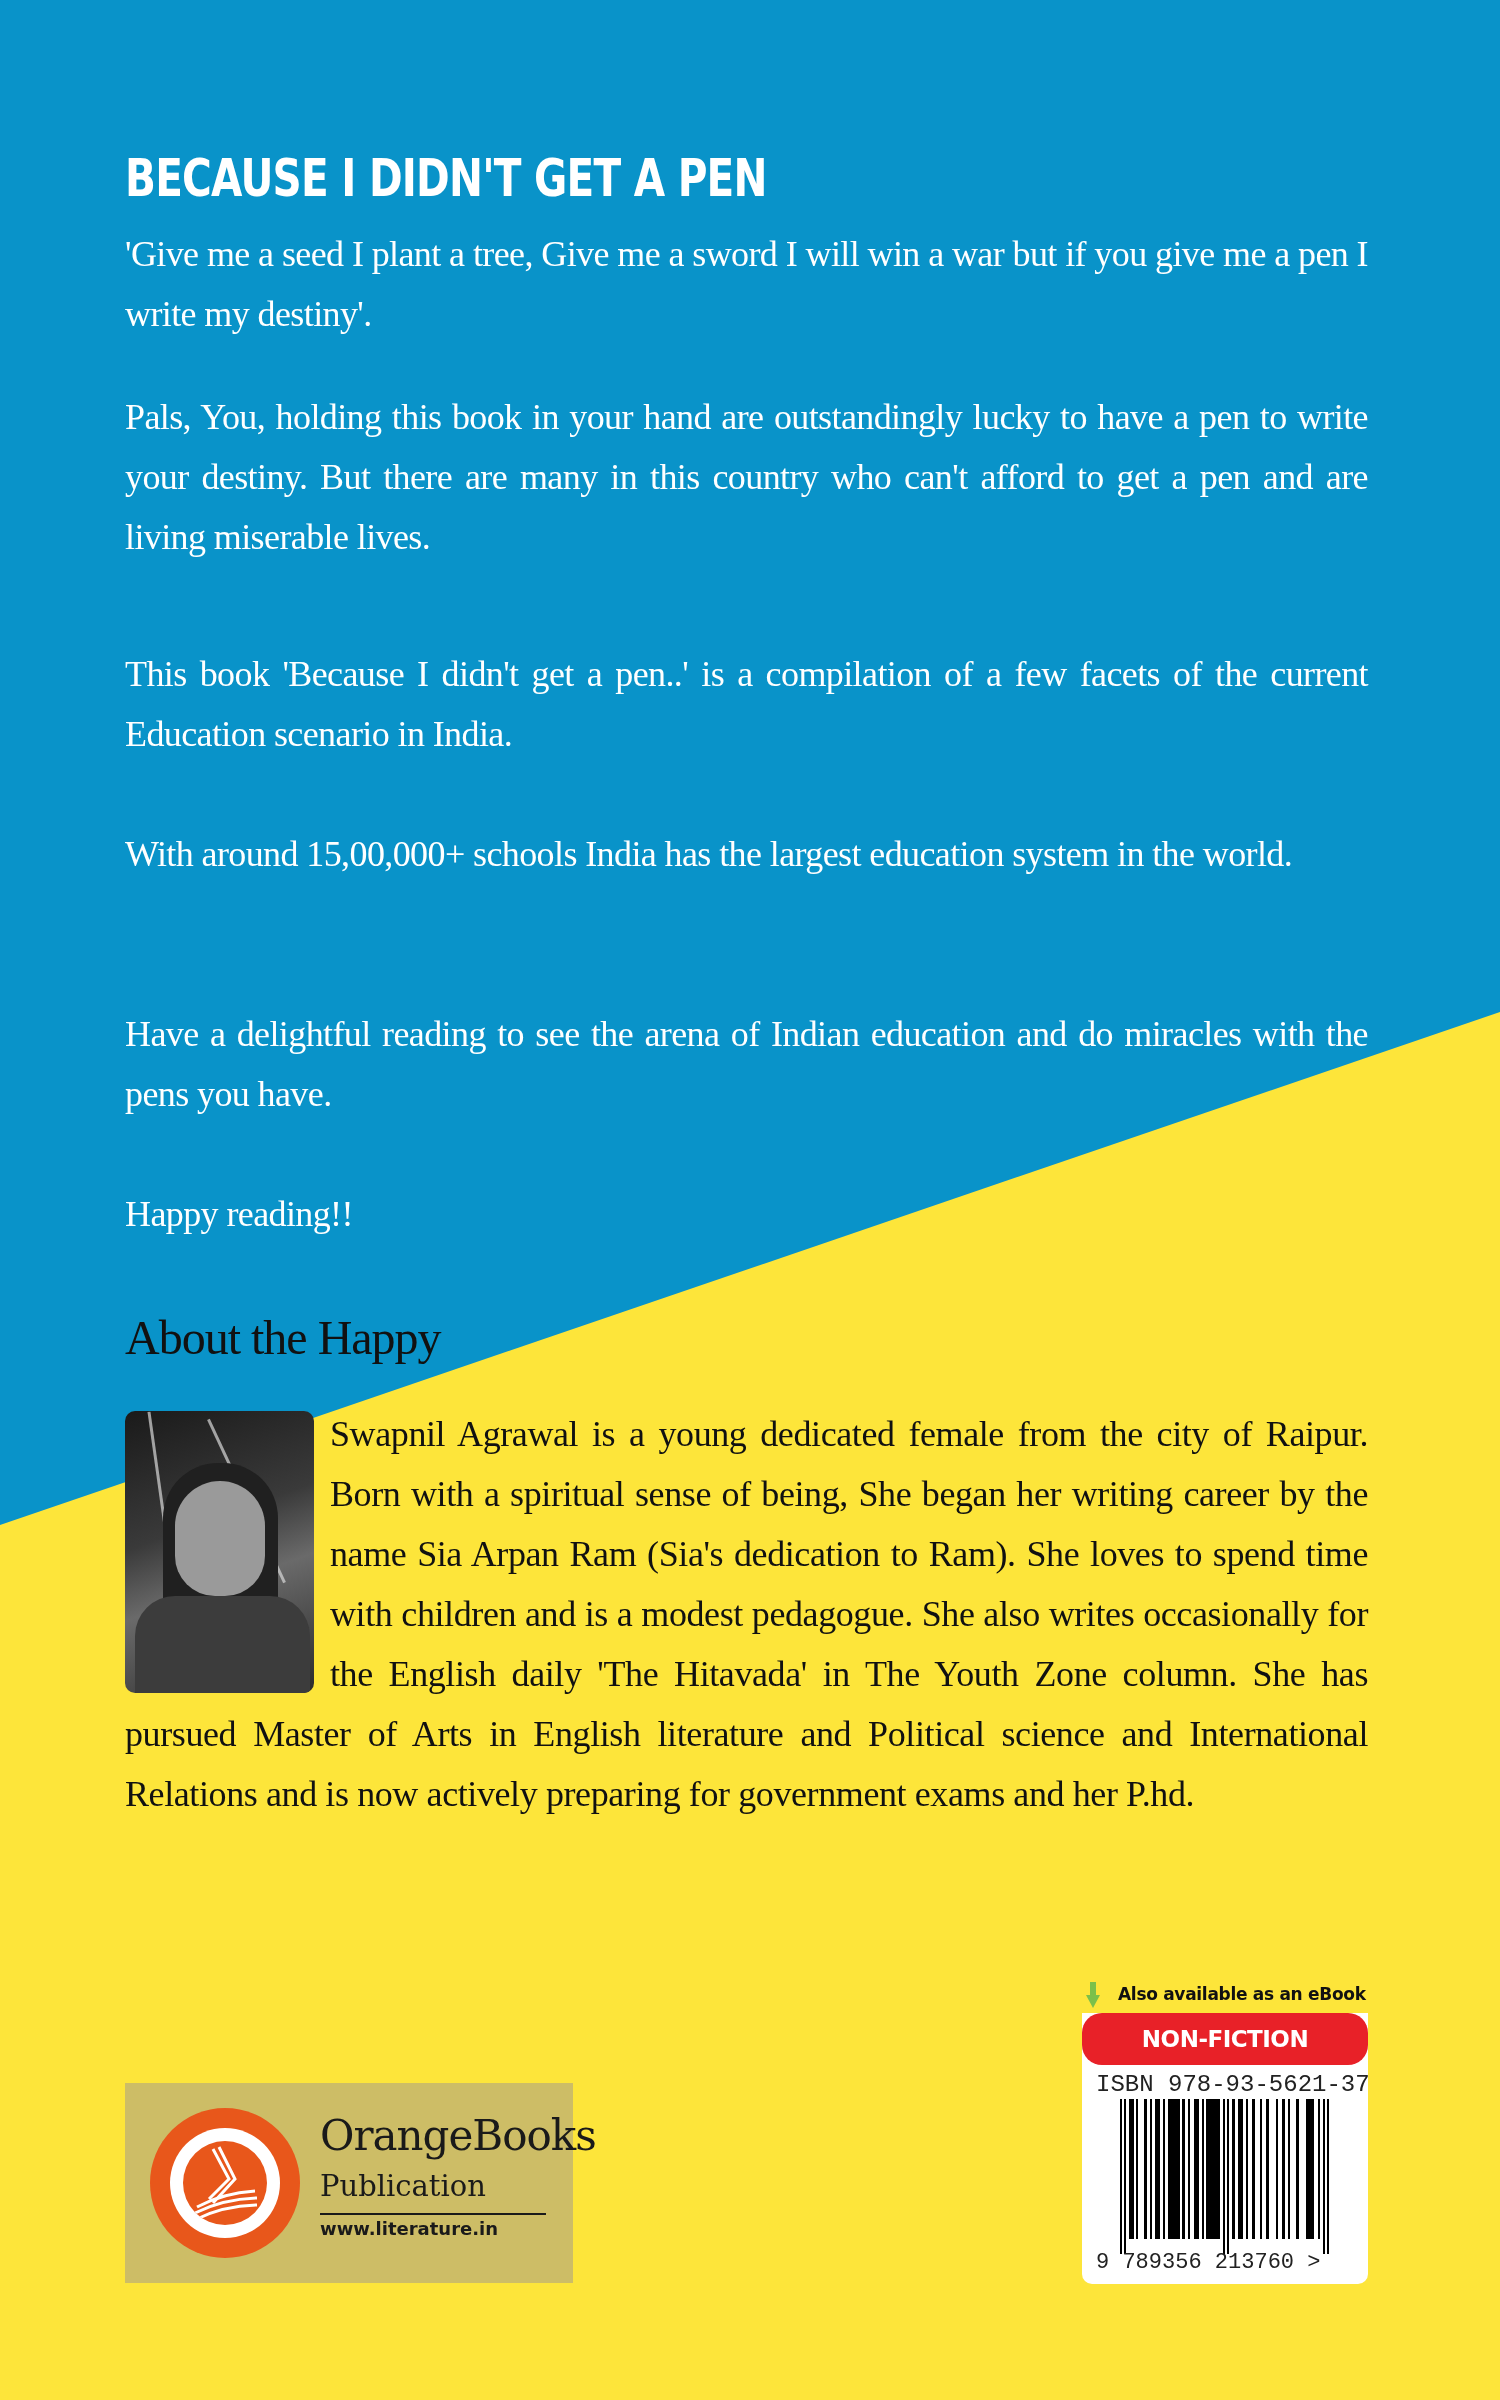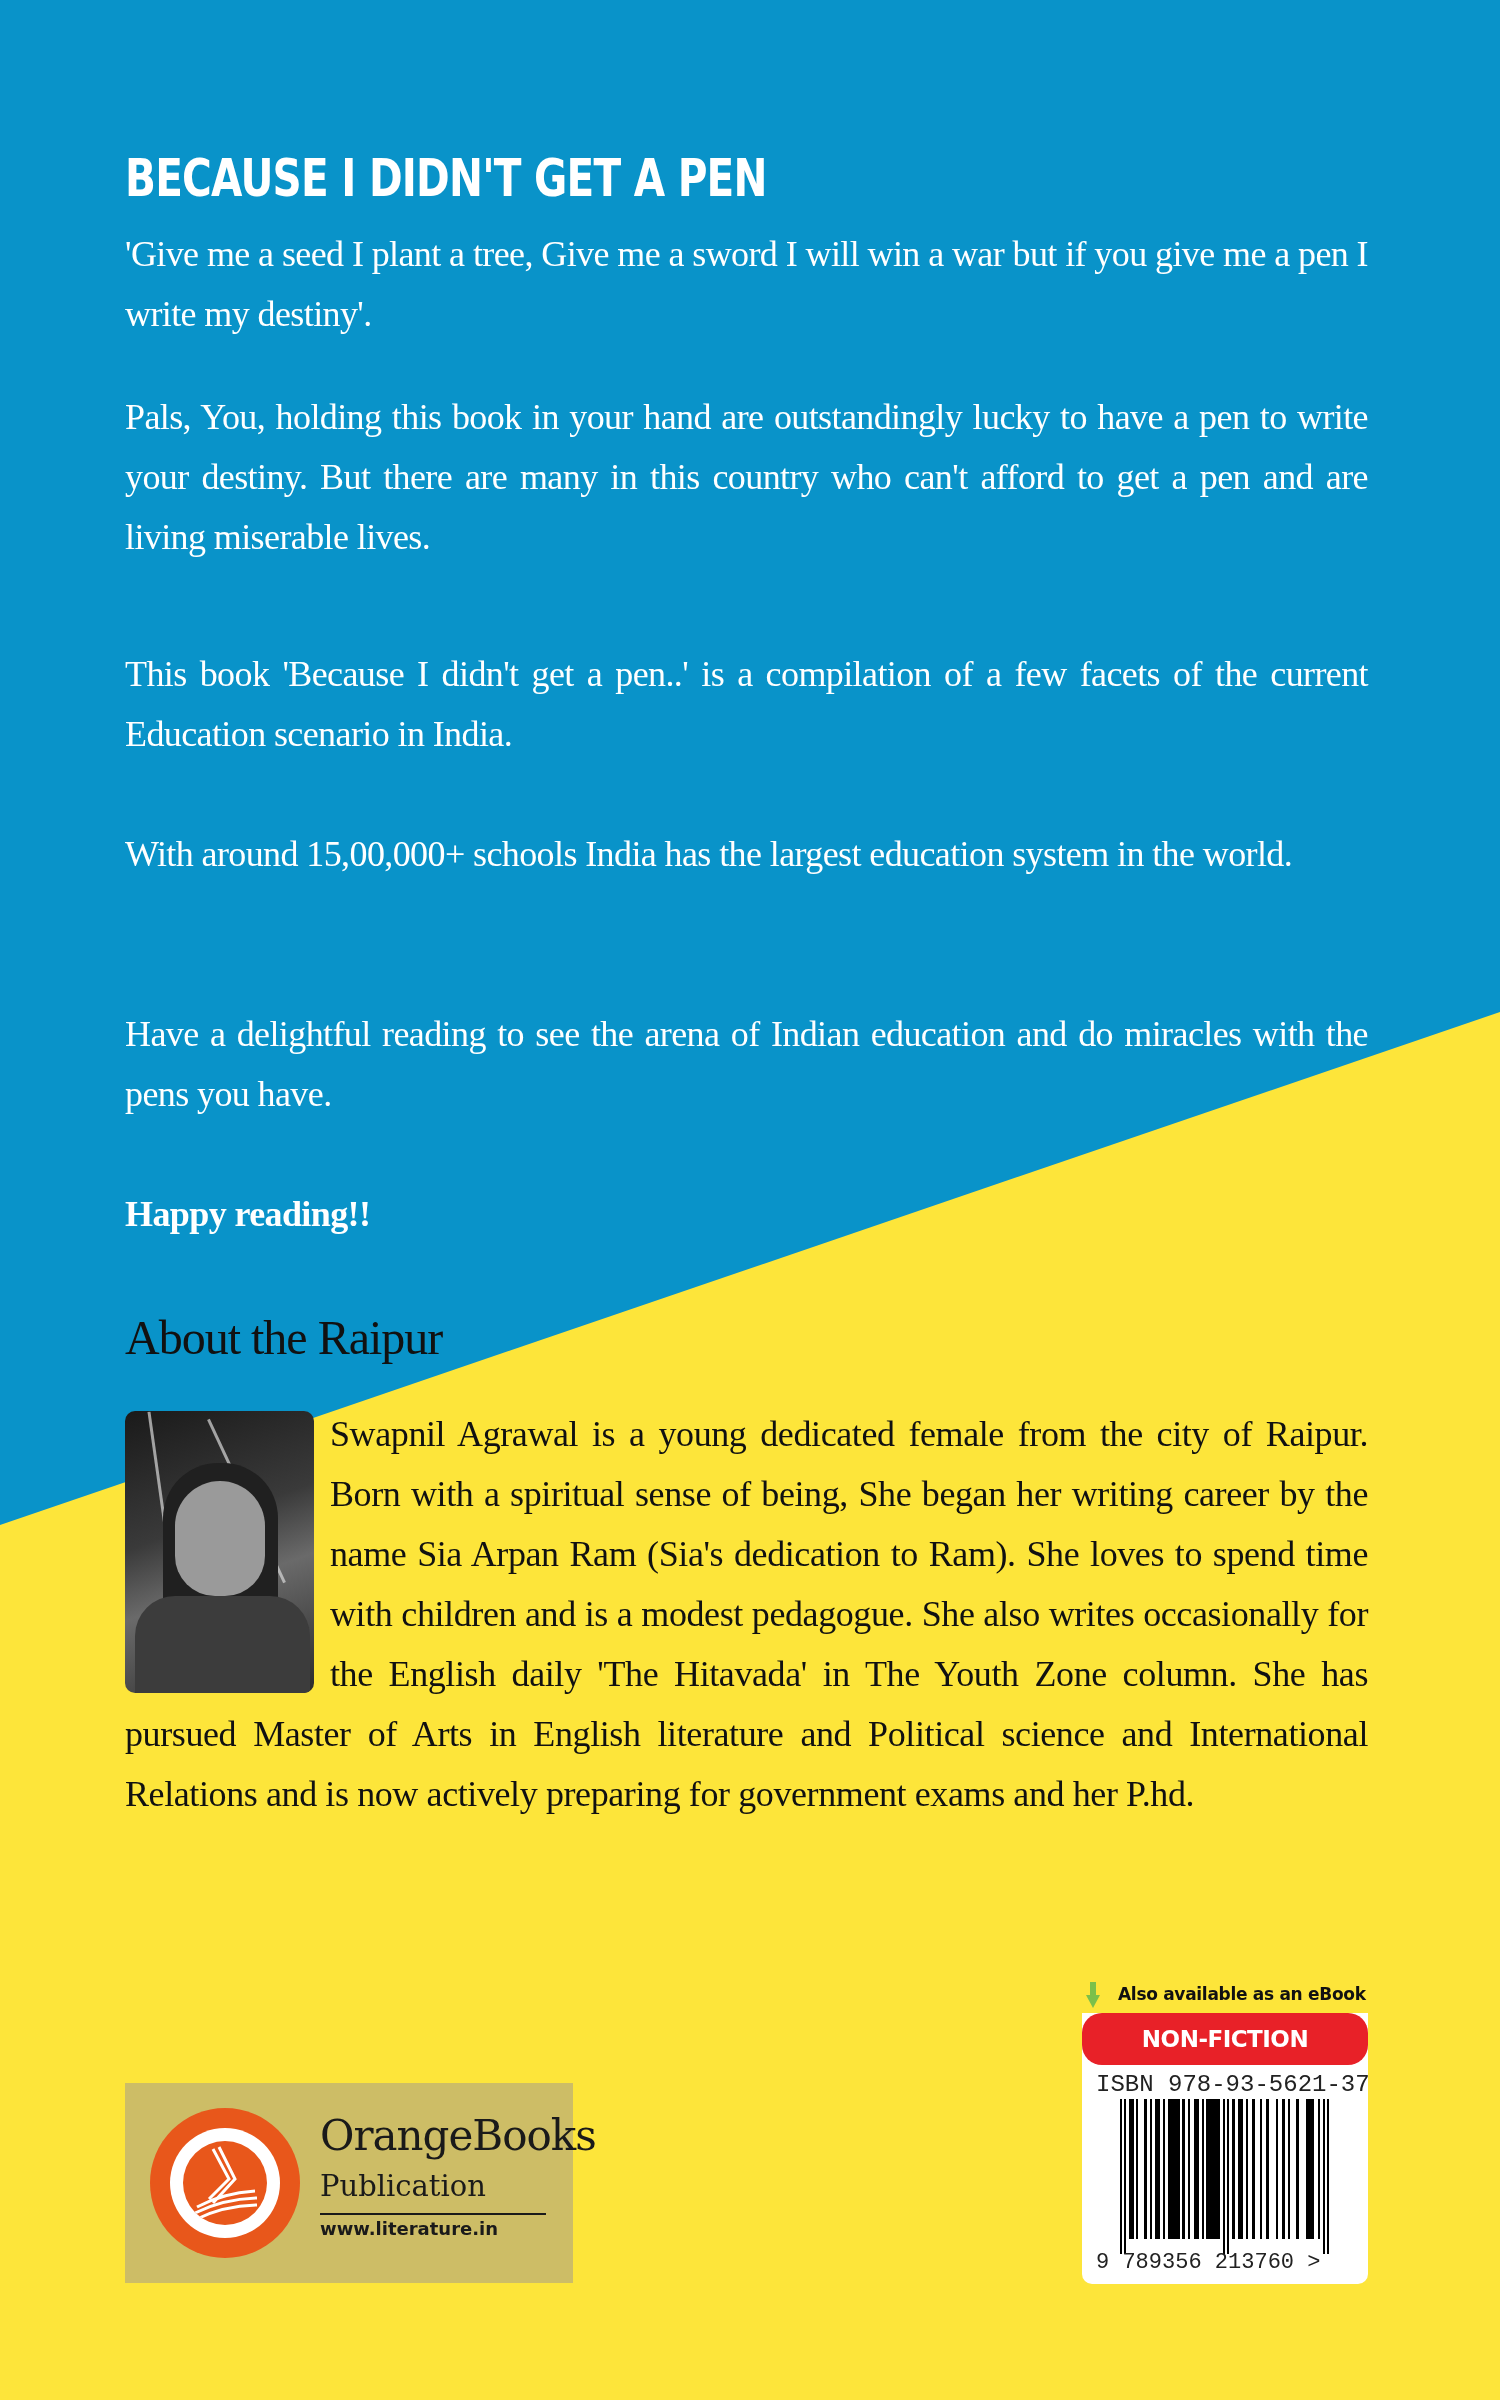--- a/index.html
+++ b/index.html
@@ -128,23 +128,23 @@
 
 <div class="bg-blue"></div>
 
 <div class="title">BECAUSE I DIDN'T GET A PEN</div>
 
 <div class="para" style="top:224px;">'Give me a seed I plant a tree, Give me a sword I will win a war but if you give me a pen I write my destiny'.</div>
 <div class="para" style="top:387px;">Pals, You, holding this book in your hand are outstandingly lucky to have a pen to write your destiny. But there are many in this country who can't afford to get a pen and are living miserable lives.</div>
 <div class="para" style="top:644px;">This book 'Because I didn't get a pen..' is a compilation of a few facets of the current Education scenario in India.</div>
 <div class="para" style="top:824px;">With around 15,00,000+ schools India has the largest education system in the world.</div>
 <div class="para" style="top:1004px;">Have a delightful reading to see the arena of Indian education and do miracles with the pens you have.</div>
-<div class="para" style="top:1184px;font-weight:bold;">Happy reading!!</div>
-
-<div class="about-heading">About the Raipur</div>
+<div class="para" style="top:1184px;">Happy reading!!</div>
+
+<div class="about-heading">About the Happy</div>
 
 <div class="bio">
   <div class="author-photo">
     <div class="light" style="left:35px;transform:rotate(-8deg);"></div>
     <div class="light" style="left:120px;transform:rotate(-25deg);"></div>
     <div class="hair"></div>
     <div class="head"></div>
     <div class="body"></div>
   </div>
   <span>Swapnil Agrawal is a young dedicated female from the city of Raipur. Born with a spiritual sense of being, She began her writing career by the name Sia Arpan Ram (Sia's dedication to Ram). She loves to spend time with children and is a modest pedagogue. She also writes occasionally for the English daily 'The Hitavada' in The Youth Zone column. She has pursued Master of Arts in English literature and Political science and International Relations and is now actively preparing for government exams and her P.hd.</span>

